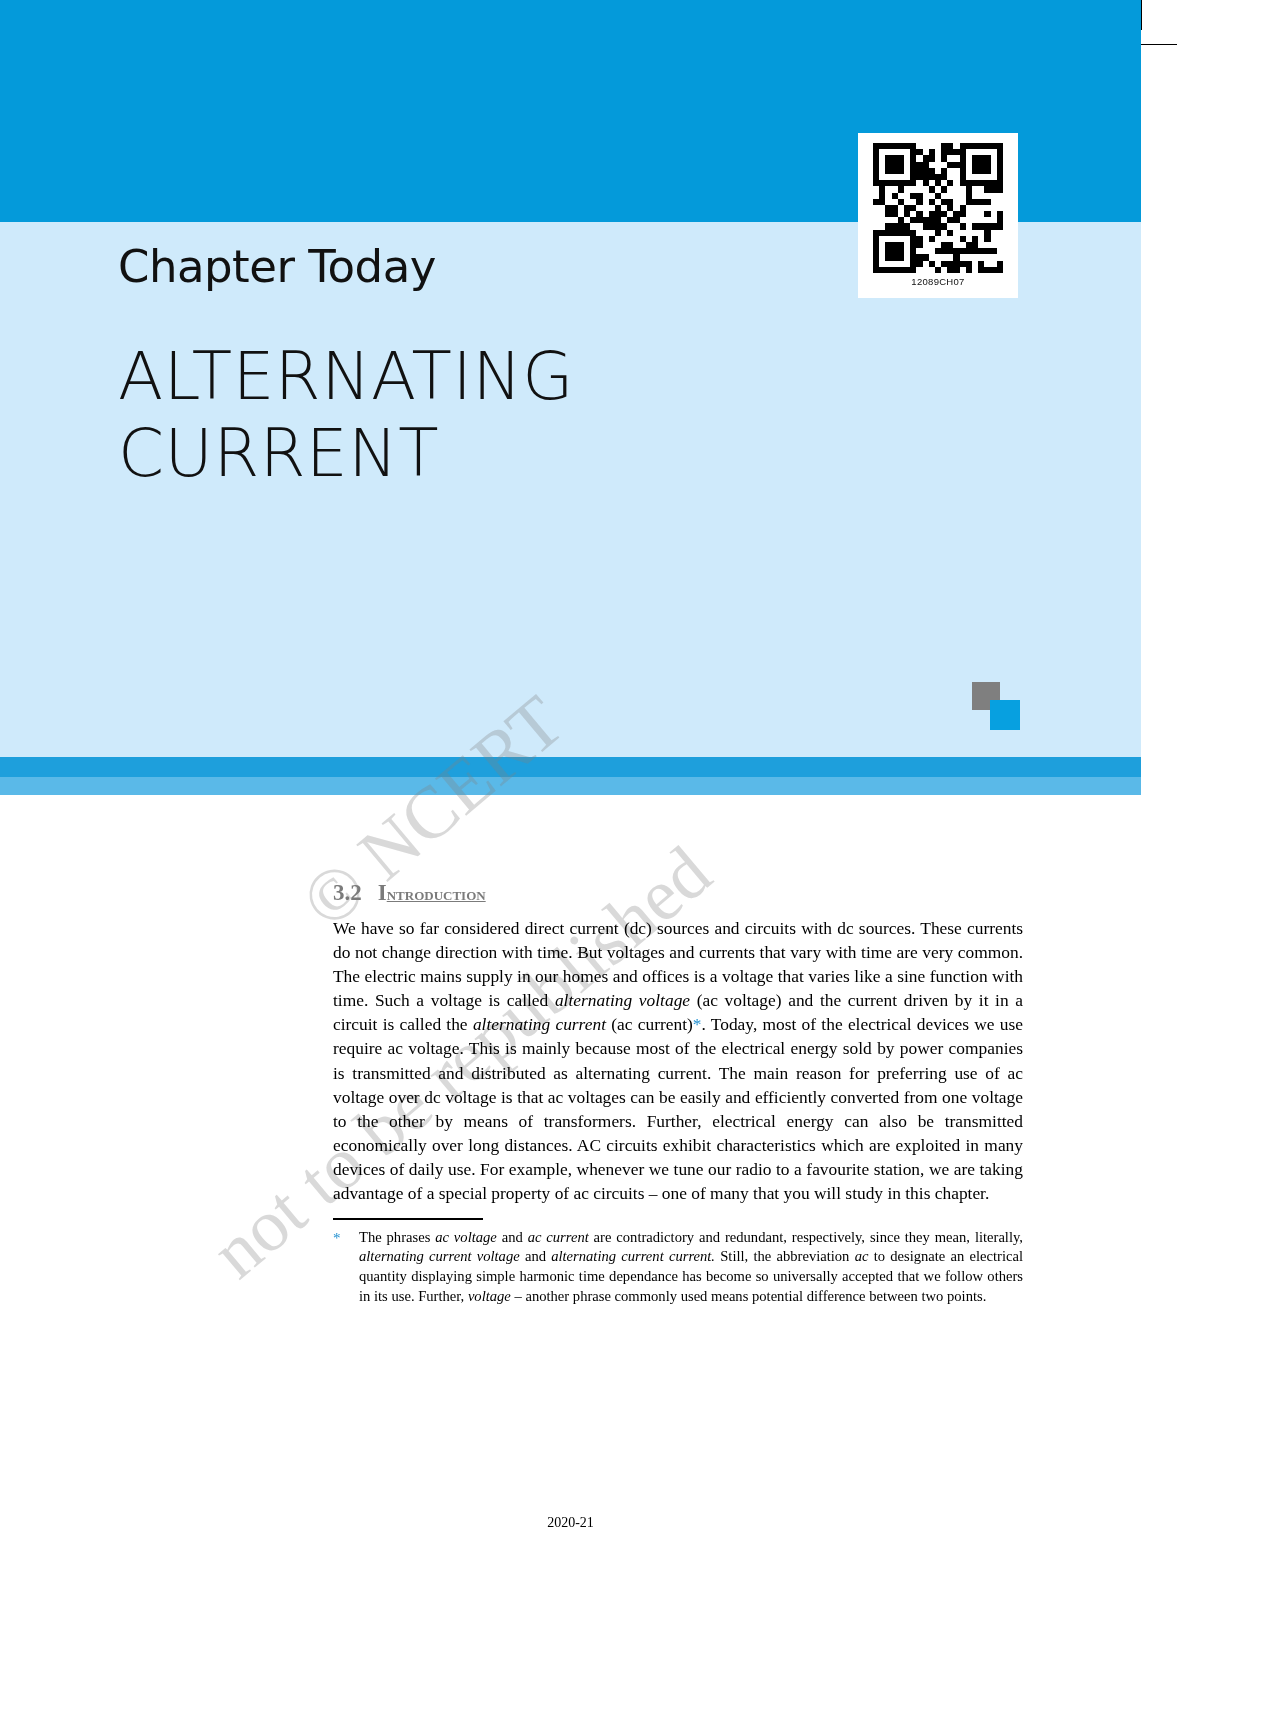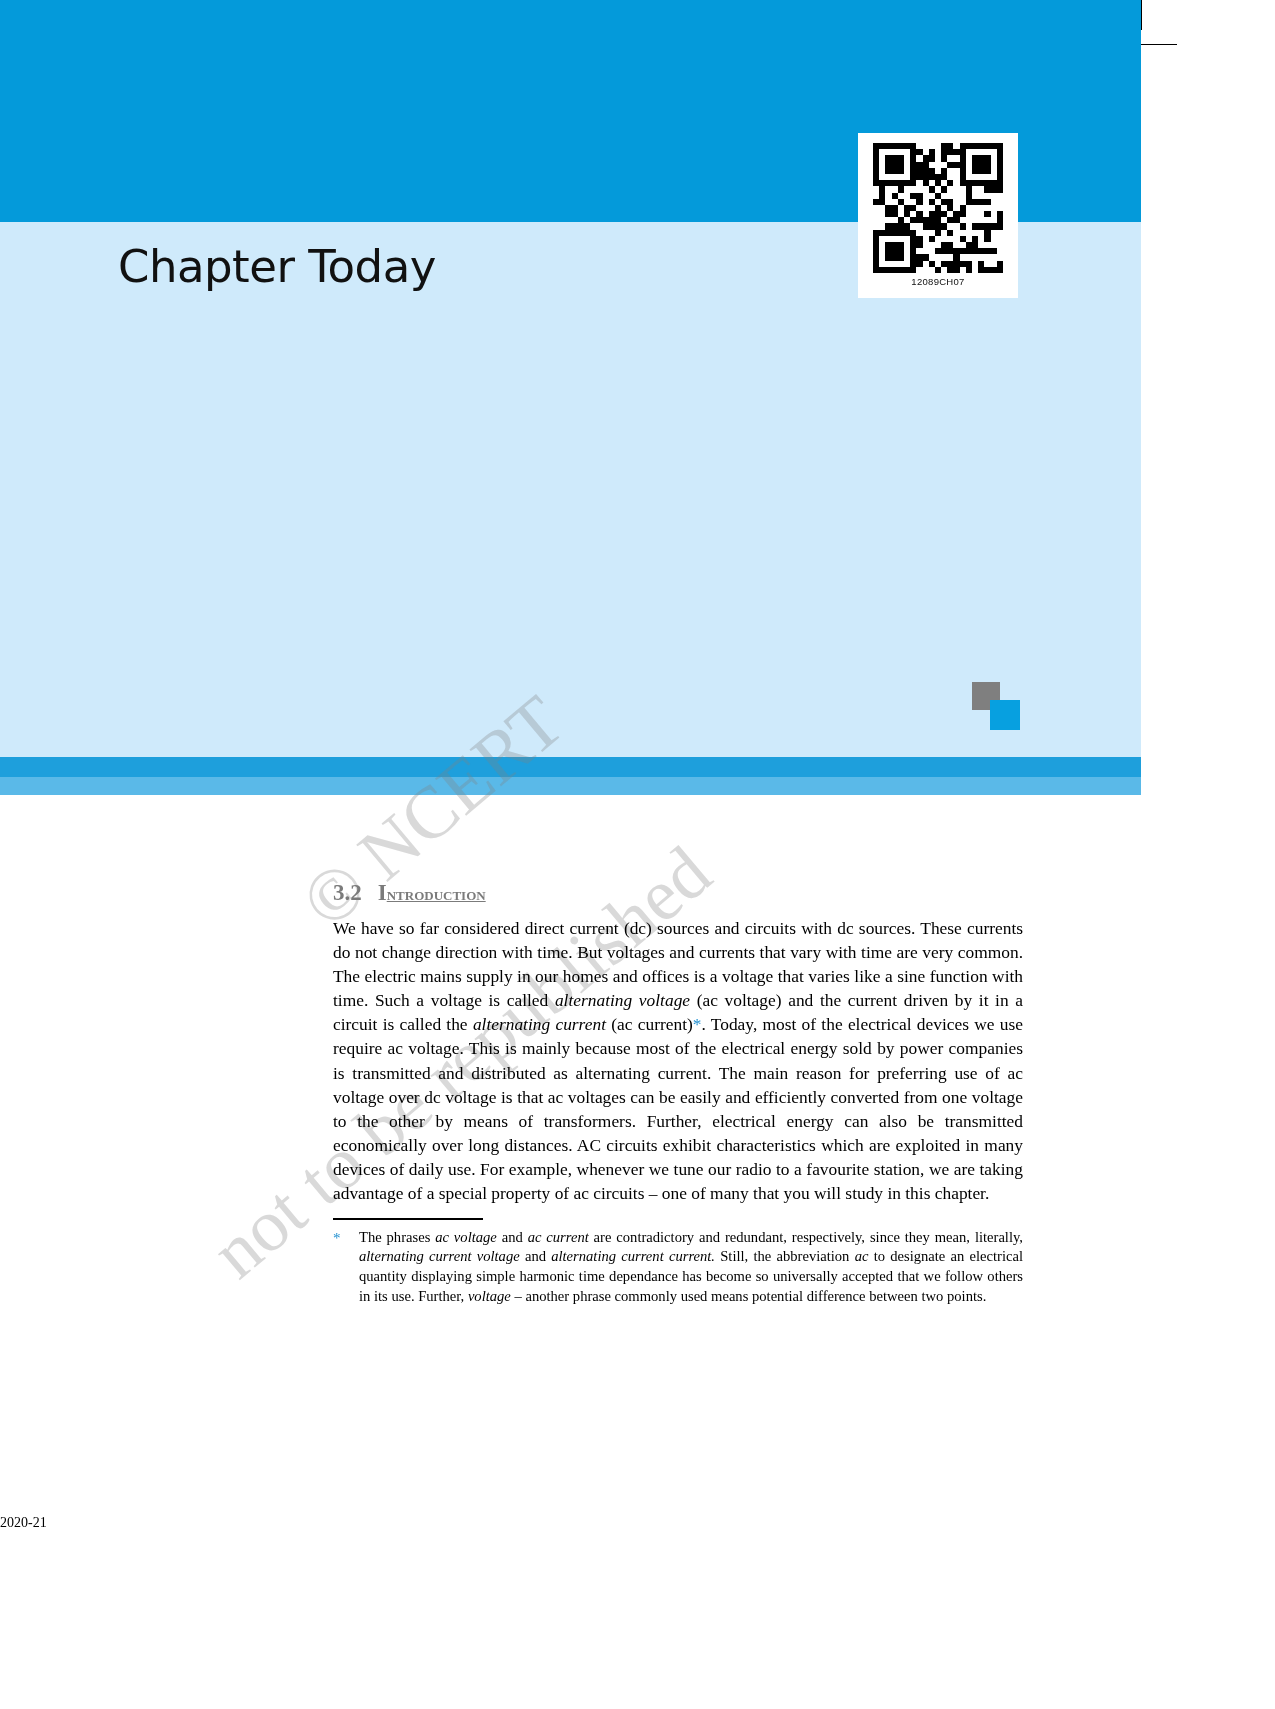--- a/index.html
+++ b/index.html
@@ -232,21 +232,21 @@
   }
   .footnote .fn-text {
     flex: 1;
   }
 
   .page-footer {
     position: absolute;
     left: 0;
     top: 1515px;
     width: 1141px;
-    text-align: left;
+    text-align: center;
     font-family: "Liberation Serif", serif;
     font-size: 14px;
     color: #000;
   }
 </style>
 </head>
 <body>
 
 <div class="page">
 
@@ -700,20 +700,24 @@
         <i></i>
         <i></i>
         <i></i>
         <i></i>
       </div>
     <div class="qr-caption">12089CH07</div>
   </div>
 
   <div class="chapter-label">Chapter Today</div>
 
+  <div class="chapter-title">
+    <div>ALTERNATING</div>
+    <div>CURRENT</div>
+  </div>
 
   <div class="sq-grey"></div>
   <div class="sq-blue"></div>
 
   <div class="watermark">
     <div class="wm-line wm1">© NCERT</div>
     <div class="wm-line wm2">not to be republished</div>
   </div>
 
   <div class="content">

